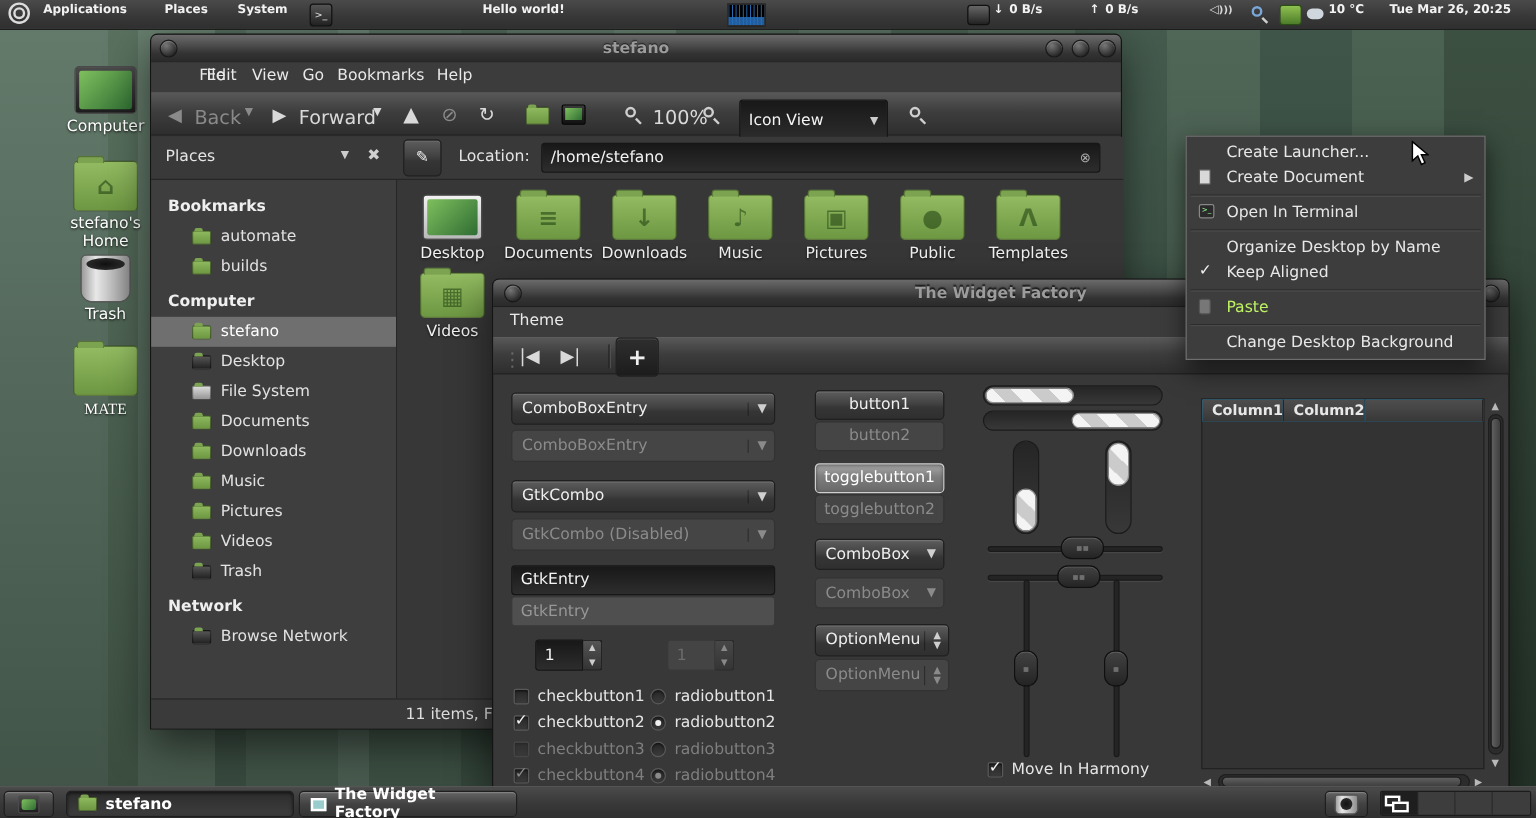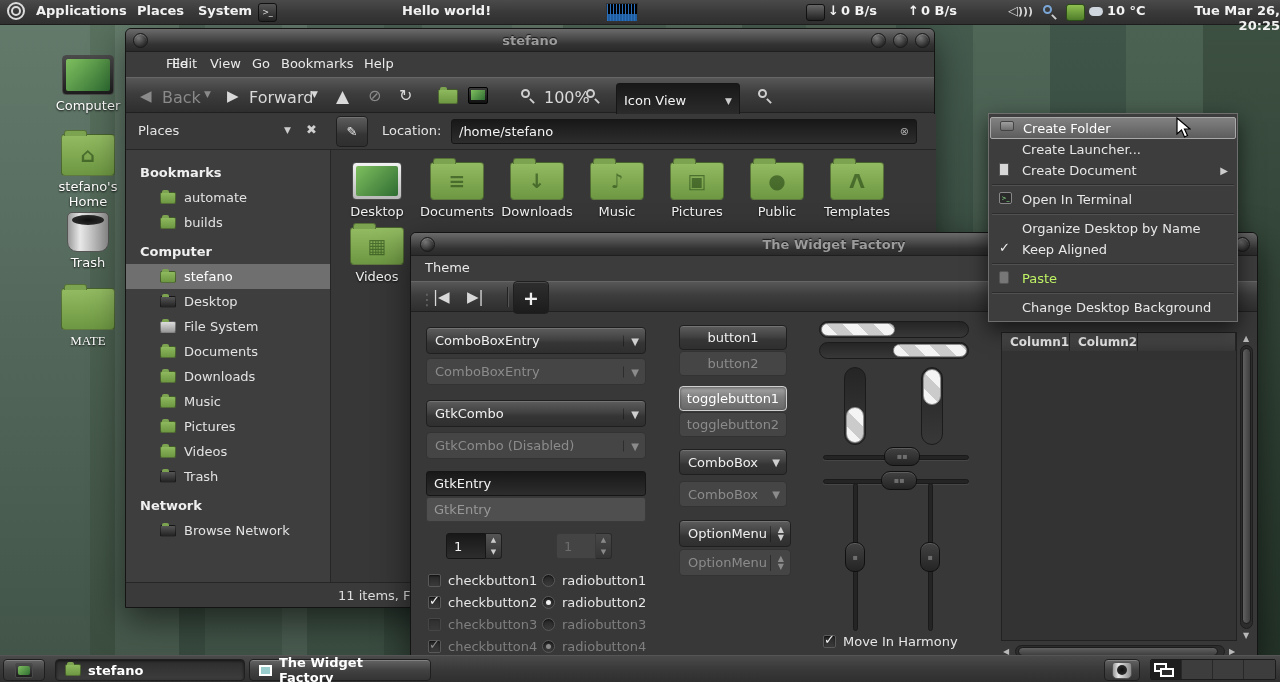--- a/index.html
+++ b/index.html
@@ -17,21 +17,21 @@
       #3f5747 58%,#3f5747 63%,#4a6251 63%,#4a6251 70%,#3a5244 70%,#3a5244 76%,
       #465e4e 76%,#465e4e 82%,#354c3f 82%,#354c3f 88%,#415948 88%,#415948 94%,
       #314637 94%,#314637 100%);}
   .wallpaper::after{content:"";position:absolute;inset:0;
     background:linear-gradient(180deg,rgba(255,255,255,.06),rgba(0,0,0,.28));}
 
   
   .panel{ position:absolute; left:0; width:1280px; background:linear-gradient(#4a4a4a,#383838 55%,#2f2f2f);
     border-bottom:1px solid #1d1d1d; z-index:50;}
   .panel.bottom{ border-top:1px solid #555; border-bottom:none;}
-  .ptext{ position:absolute; top:3px; font-weight:bold; color:#f2f2f2; font-size:13px;text-align:right; }
+  .ptext{ position:absolute; top:3px; font-weight:bold; color:#f2f2f2; font-size:10px;text-align:right; }
   .mate-logo{ width:18px;height:18px;border-radius:50%;border:2px solid #dcdcdc;position:absolute;}
   .mate-logo::after{content:"";position:absolute;width:6px;height:6px;border-radius:50%;
      border:2px solid #dcdcdc;left:2px;top:2px;}
   .term-ico{ width:19px;height:19px;border-radius:3px;background:linear-gradient(#555,#222);
      border:1px solid #111;color:#ddd;font-size:8px;line-height:17px;text-align:center;position:absolute;}
   .sysmon{ width:32px;height:19px;background:#000;border:1px solid #333;position:absolute;
      background-image:linear-gradient(90deg,#2a6fbb 1px,transparent 1px),
        linear-gradient(0deg,#1f5d9e 40%,transparent 40%);background-size:3px 100%,100% 100%;}
   .mini-ico{ width:19px;height:17px;border-radius:3px;position:absolute;}
 
@@ -526,24 +526,20 @@
     </div>
     <span class="sb-arr" style="left:832px;top:398px;">▼</span>
     <span class="sb-arr" style="left:592px;top:414px;">◀</span>
     <div class="sb-tr" style="left:604px;top:412px;width:210px;height:13px;">
       <div class="sb-thumb h" style="top:1px;bottom:1px;left:2px;width:200px;"></div>
     </div>
     <span class="sb-arr" style="left:818px;top:414px;">▶</span>
   </div>
 
   <div class="cmenu" style="left:988px;top:113px;width:250px;">
-    <div class="citem hov">
-      <span class="ic mfold"></span>
-      <span>Create Folder</span>
-    </div>
     <div class="citem">
       <span>Create Launcher...</span>
     </div>
     <div class="citem">
       <span class="ic mdoc"></span>
       <span>Create Document</span>
       <span class="subarr">▶</span>
     </div>
     <div class="csep"></div>
     <div class="citem">

